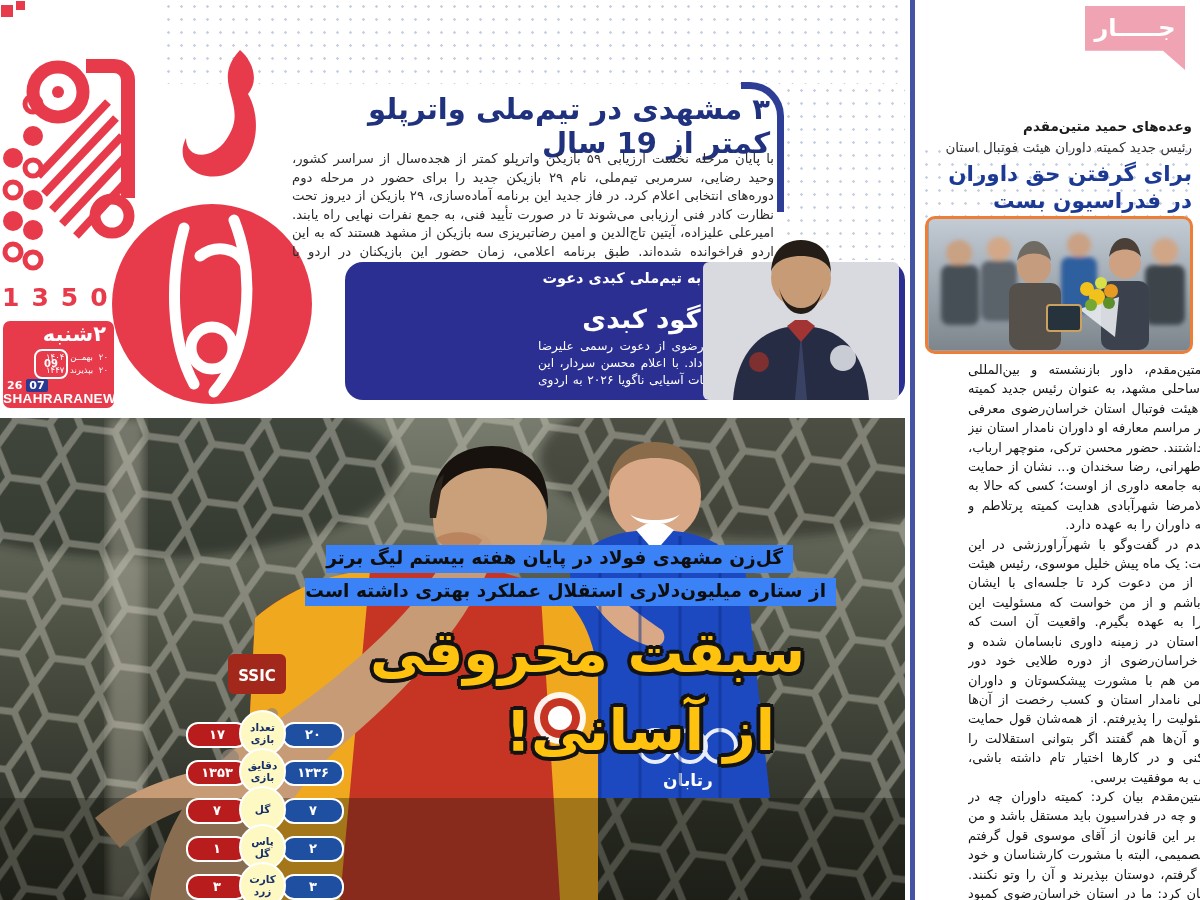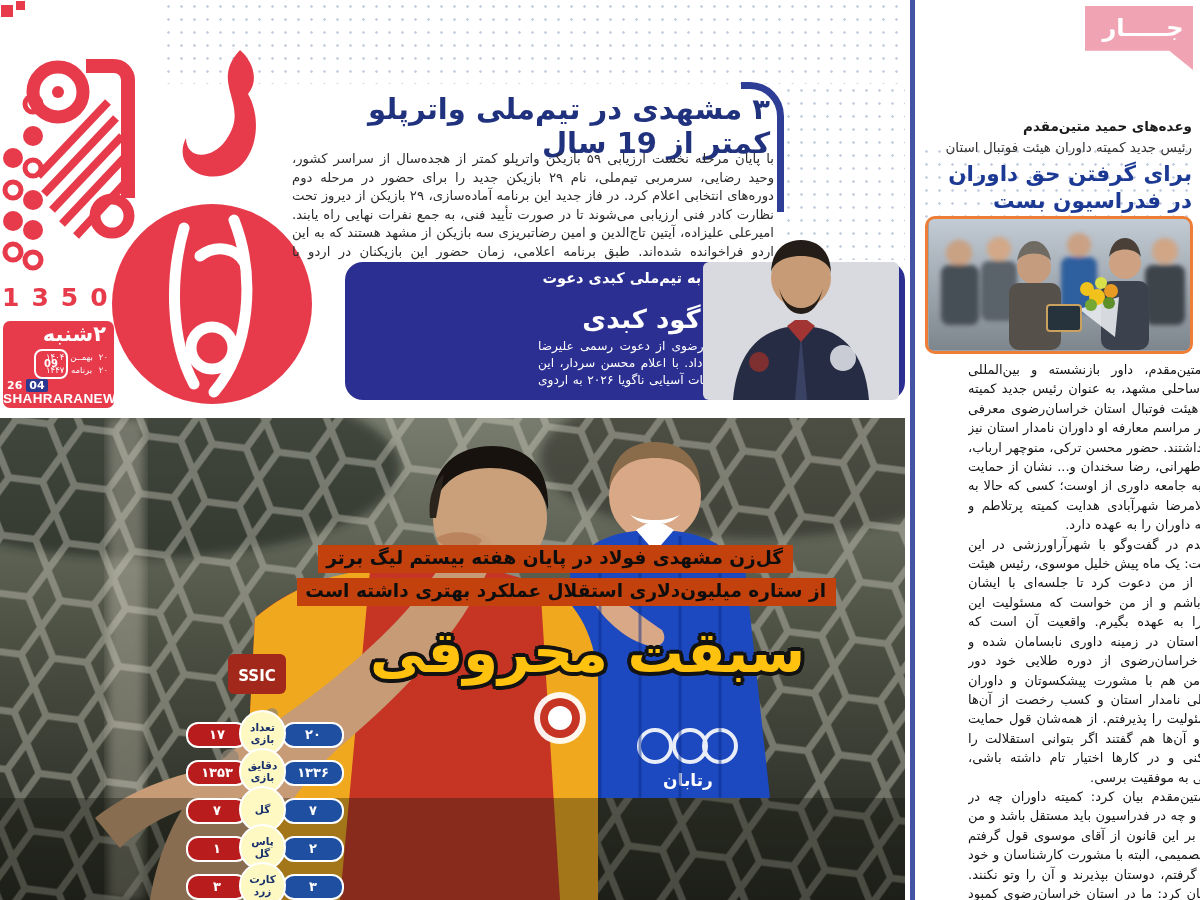--- a/index.html
+++ b/index.html
@@ -34,40 +34,40 @@
   
   .kb-box{position:absolute;left:345px;top:262px;width:560px;height:138px;background:#2b2f91;
         border-radius:18px;color:#fff;}
   .kb-text{position:absolute;left:150px;right:12px;top:8px;width:355px;left:12px;}
   .kb-kicker{text-align:center;font-size:14.5px;font-weight:bold;}
   .kb-headline{text-align:center;font-size:26px;font-weight:bold;margin-top:2px;}
   .kb-body{font-size:12.2px;line-height:16.8px;text-align:justify;margin-top:4px;}
   .kb-photo{position:absolute;right:6px;bottom:0;width:196px;height:178px;}
   
   .photo-wrap{position:absolute;left:0;top:418px;width:905px;height:482px;overflow:hidden;background:#3c4036;}
-  .pk-box{position:absolute;background:#c2410c;color:#0e0e0e;font-size:18.5px;font-weight:bold;
-        padding:2px 10px 5px 8px;white-space:nowrap;}
+  .pk-box{position:absolute;background:#3b82f6;color:#0e0e0e;font-size:18.5px;font-weight:bold;
+        padding:2px 10px 5px 0;white-space:nowrap;}
   .big-headline{position:absolute;right:100px;top:196px;text-align:right;color:#ffc30f;
         font-size:56px;line-height:78px;font-weight:bold;
         text-shadow:-3px -3px 0 #131313,3px -3px 0 #131313,-3px 3px 0 #131313,3px 3px 0 #131313,
                     0 -4px 0 #131313,0 4px 0 #131313,-4px 0 0 #131313,4px 0 0 #131313;}
   .big-headline .l2{margin-right:30px;}
   
   .pill{position:absolute;width:58px;height:22px;border:2px solid #fff;border-radius:12px;
         color:#fff;font-size:13px;font-weight:bold;text-align:center;line-height:21px;}
   .pill.red{background:#b91c1c;}
   .pill.blue{background:#1f4fa0;}
   .stat-circle{position:absolute;width:47px;height:47px;background:#fef9c3;border:2.5px solid #fff;
         border-radius:50%;color:#17306b;font-size:10.5px;font-weight:bold;text-align:center;
         display:flex;align-items:center;justify-content:center;line-height:11.5px;z-index:3;padding:2px;box-sizing:border-box;}
   
   .divider{position:absolute;left:910px;top:0;width:5px;height:900px;background:#4553a5;}
   .jaar-tag{position:absolute;left:1085px;top:6px;width:100px;height:64px;background:#f0a4b3;
         clip-path:polygon(0 0,100% 0,100% 100%,78% 70%,0 70%);color:#fff;font-size:24px;
-        font-weight:bold;text-align:center;line-height:44px;padding-left:8px;}
+        font-weight:bold;text-align:center;line-height:44px;}
   .rc-kicker1{position:absolute;left:930px;top:118px;width:262px;text-align:right;
         font-size:13.5px;font-weight:bold;color:#1b1b1b;}
   .rc-kicker2{position:absolute;left:930px;top:139px;width:262px;text-align:right;
         font-size:13.5px;color:#333;}
   .rc-headline{position:absolute;left:930px;top:160px;width:262px;text-align:right;
         color:#1c3a94;font-size:21.5px;line-height:27px;font-weight:bold;}
   .rc-photo{position:absolute;left:925px;top:216px;width:268px;height:138px;border:3.5px solid #ee7d35;
         border-radius:10px;overflow:hidden;box-sizing:border-box;background:#9aa3ab;}
   .rc-article{position:absolute;left:968px;top:360px;width:271px;height:540px;overflow:hidden;
         font-size:13px;line-height:19.4px;color:#151515;text-align:justify;}
@@ -127,31 +127,31 @@
     </g>
   </svg>
 
   <div class="issue-number">1350</div>
 
   <div class="date-box">
     <div class="weekday">۲شنبه</div>
     <div class="day-badge">09</div>
     <div class="greg">
       <span class="g1">26</span>
-      <span class="g2">04</span>
+      <span class="g2">07</span>
     </div>
     <div class="mini-dates">
       <div class="mini-row">
         <span>۲۰</span>
         <span>بهمــن</span>
         <span>۱۴۰۴</span>
       </div>
       <div class="mini-row">
         <span>۲۰</span>
-        <span>برنامه</span>
+        <span>بپذیرند</span>
         <span>۱۴۴۷</span>
       </div>
     </div>
     <div class="site-url">SHAHRARANEWS.IR</div>
   </div>
 
   <div class="wp-bracket"></div>
   <h1 class="wp-headline" style="margin:0;">۳ مشهدی در تیم‌ملی واترپلو کمتر از 19 سال</h1>
   <p class="wp-body" style="margin:0;">با پایان مرحله نخست ارزیابی ۵۹ بازیکن واترپلو کمتر از هجده‌سال از سراسر کشور، وحید رضایی، سرمربی تیم‌ملی، نام ۲۹ بازیکن جدید را برای حضور در مرحله دوم دوره‌های انتخابی اعلام کرد. در فاز جدید این برنامه آماده‌سازی، ۲۹ بازیکن از دیروز تحت نظارت کادر فنی ارزیابی می‌شوند تا در صورت تأیید فنی، به جمع نفرات نهایی راه یابند. امیرعلی علیزاده، آیتین تاج‌الدین و امین رضاتبریزی سه بازیکن از مشهد هستند که به این اردو فراخوانده شده‌اند. طبق برنامه اعلامی، زمان حضور این بازیکنان در اردو با هماهنگی مستقیم مربیان کادر فنی تعیین خواهد شد.</p>
 
@@ -242,20 +242,21 @@
       <rect y="380" width="905" height="102" fill="#15160f" opacity="0.35"></rect>
     </svg>
 
     
     <div class="pk-box" style="right:112px;top:127px;">گل‌زن مشهدی فولاد در پایان هفته بیستم لیگ برتر</div>
     <div class="pk-box" style="right:69px;top:160px;">از ستاره میلیون‌دلاری استقلال عملکرد بهتری داشته است</div>
 
     
     <div class="big-headline">
       <div class="l1">سبقت محروقی</div>
+      <div class="l2">از آسانی!</div>
     </div>
 
     
     <div>
       <div class="pill red" style="left:186px;top:304px;">۱۷</div>
       <div class="pill blue" style="left:282px;top:304px;">۲۰</div>
       <div class="stat-circle" style="left:239px;top:292px;">تعداد بازی</div>
 
       <div class="pill red" style="left:186px;top:342px;">۱۳۵۳</div>
       <div class="pill blue" style="left:282px;top:342px;">۱۳۳۶</div>

